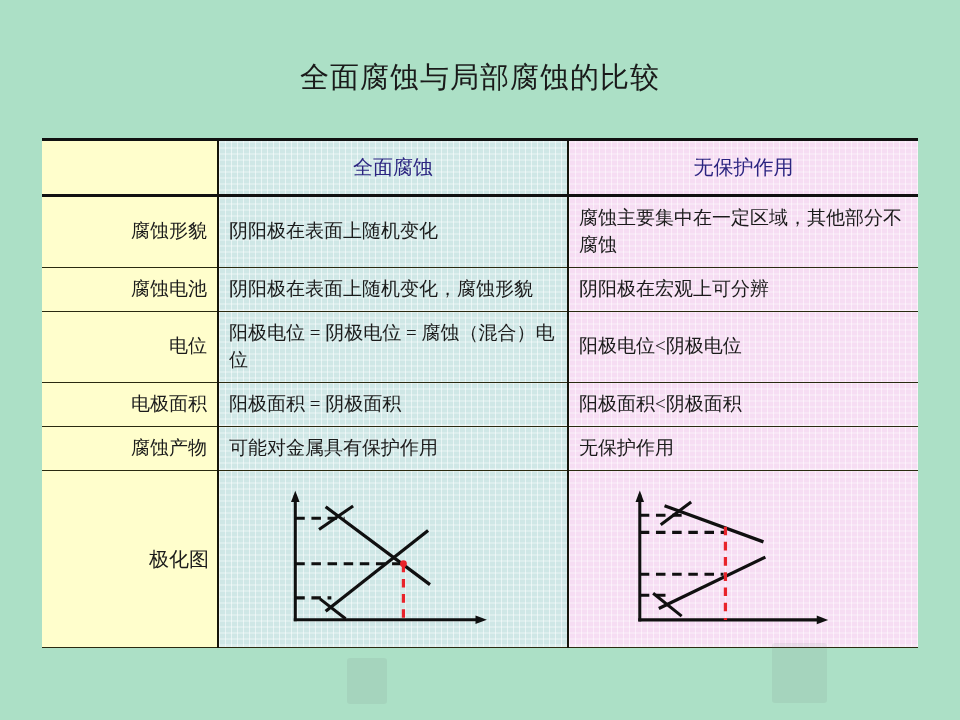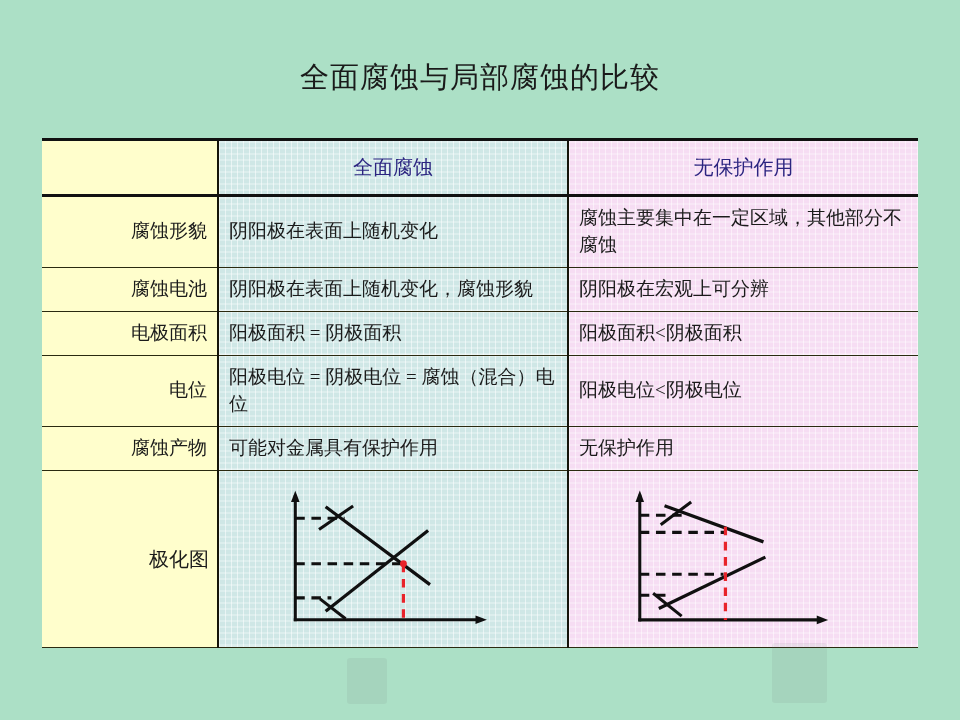--- a/index.html
+++ b/index.html
@@ -147,29 +147,29 @@
           <td class="local celltext">腐蚀主要集中在一定区域，其他部分不腐蚀</td>
         </tr>
 
         <tr>
           <td class="label">腐蚀电池</td>
           <td class="uniform celltext">阴阳极在表面上随机变化，腐蚀形貌</td>
           <td class="local celltext">阴阳极在宏观上可分辨</td>
         </tr>
 
         <tr>
+          <td class="label">电位</td>
+          <td class="uniform celltext">阳极电位 = 阴极电位 = 腐蚀（混合）电位</td>
+          <td class="local celltext">阳极电位&lt;阴极电位</td>
+        </tr>
+
+        <tr>
           <td class="label">电极面积</td>
           <td class="uniform celltext">阳极面积 = 阴极面积</td>
           <td class="local celltext">阳极面积&lt;阴极面积</td>
-        </tr>
-
-        <tr>
-          <td class="label">电位</td>
-          <td class="uniform celltext">阳极电位 = 阴极电位 = 腐蚀（混合）电位</td>
-          <td class="local celltext">阳极电位&lt;阴极电位</td>
         </tr>
 
         <tr>
           <td class="label">腐蚀产物</td>
           <td class="uniform celltext">可能对金属具有保护作用</td>
           <td class="local celltext">无保护作用</td>
         </tr>
 
         <tr class="chart-row">
           <td class="label">极化图</td>

